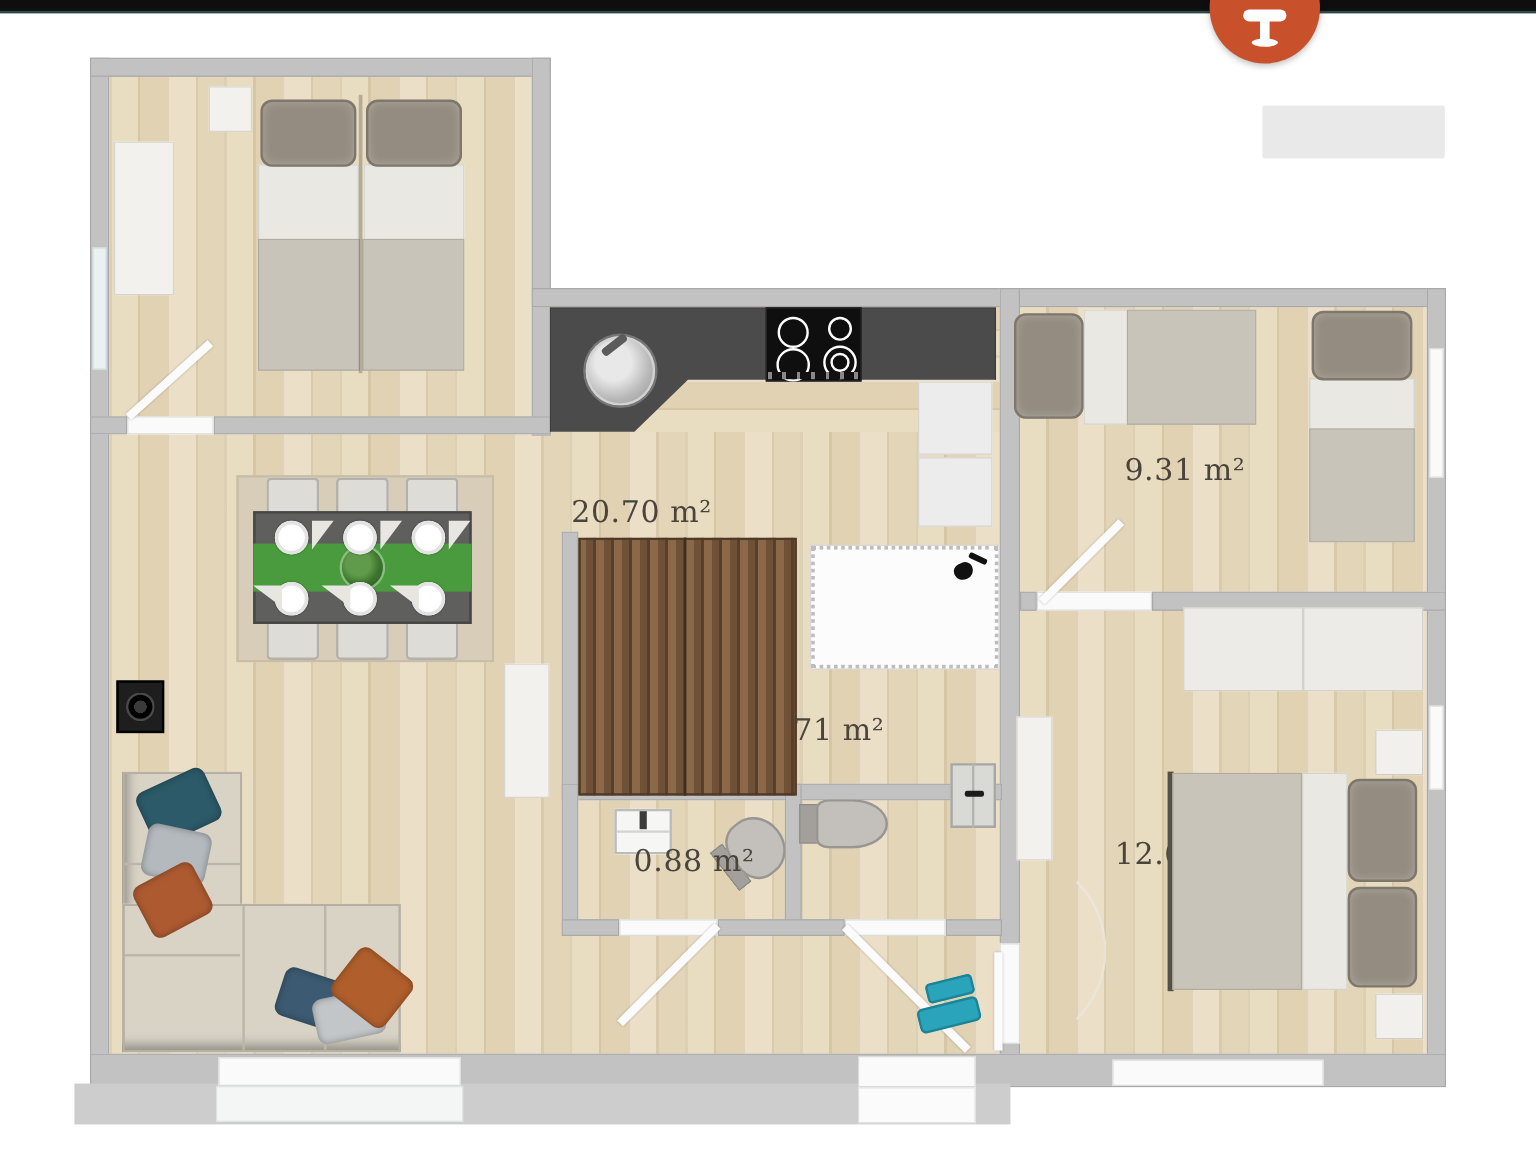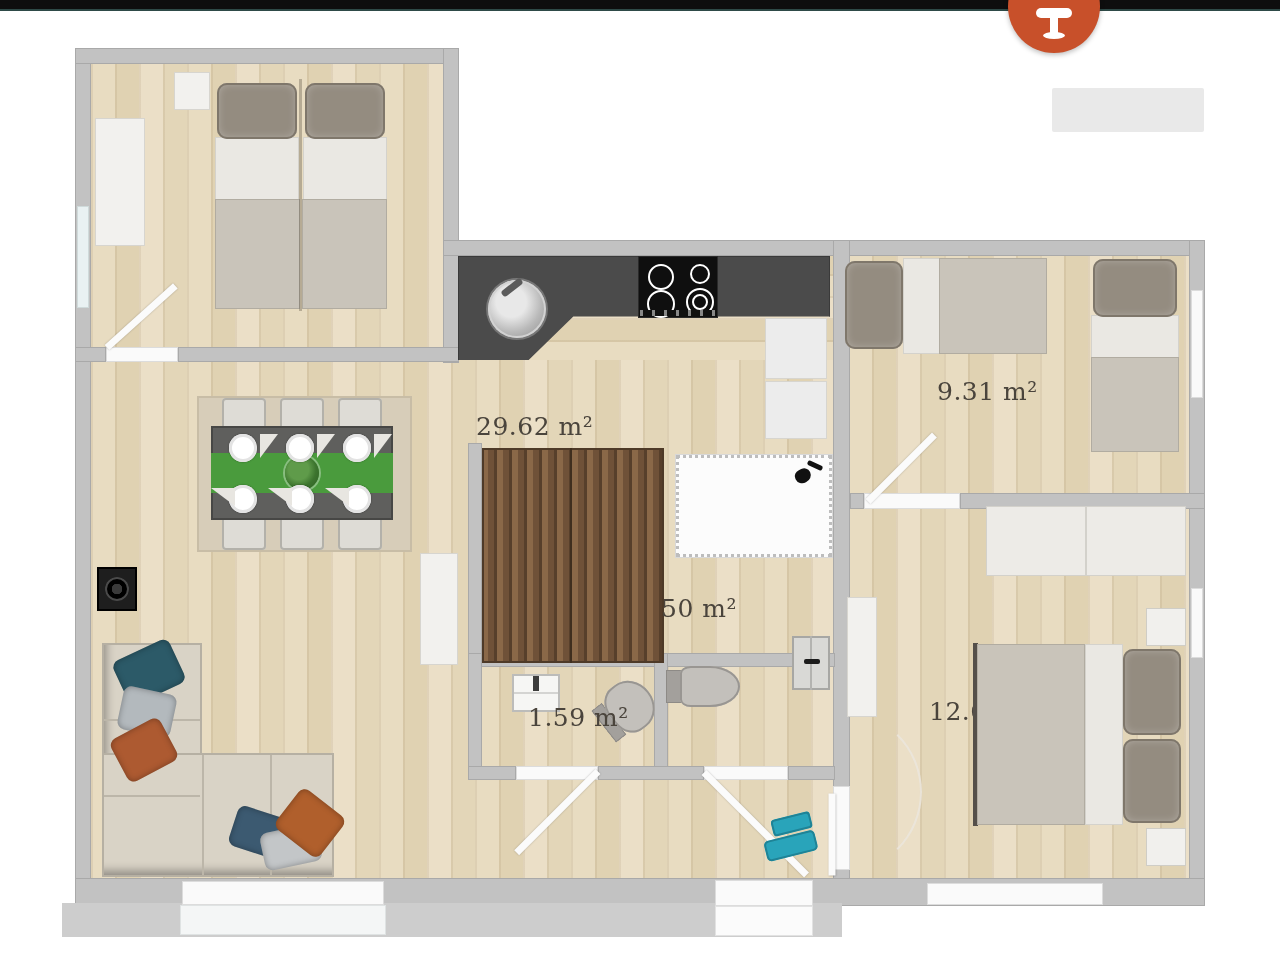--- a/index.html
+++ b/index.html
@@ -224,17 +224,17 @@
   <div class="leaf" style="left:832px;top:790px;width:82px;transform:rotate(90deg);"></div>
   <div class="arc" style="left:758px;top:710px;width:160px;height:160px;"></div>
 
   <div class="leaf" style="left:598px;top:768px;width:115px;transform:rotate(135deg);"></div>
   <div class="leaf" style="left:704px;top:769px;width:145px;transform:rotate(45deg);"></div>
   <div class="abs" style="left:763px;top:816px;width:56px;height:44px;transform:rotate(-14deg);">
     <div style="position:absolute;left:12px;top:0;width:40px;height:17px;background:#29a4ba;border-radius:4px;box-shadow:inset 0 0 0 2px #1f8396;"></div>
     <div style="position:absolute;left:0;top:19px;width:52px;height:21px;background:#29a4ba;border-radius:5px;box-shadow:inset 0 0 0 2px #1f8396;"></div>
   </div>
 
-  <div class="label" style="left:476px;top:412px;">29.62 m²</div>
-  <div class="label" style="left:661px;top:594px;">50 m²</div>
-  <div class="label" style="left:528px;top:703px;">1.59 m²</div>
+  <div class="label" style="left:476px;top:412px;">20.70 m²</div>
+  <div class="label" style="left:661px;top:594px;">71 m²</div>
+  <div class="label" style="left:528px;top:703px;">0.88 m²</div>
 
 </div>
 
 </body></html>

